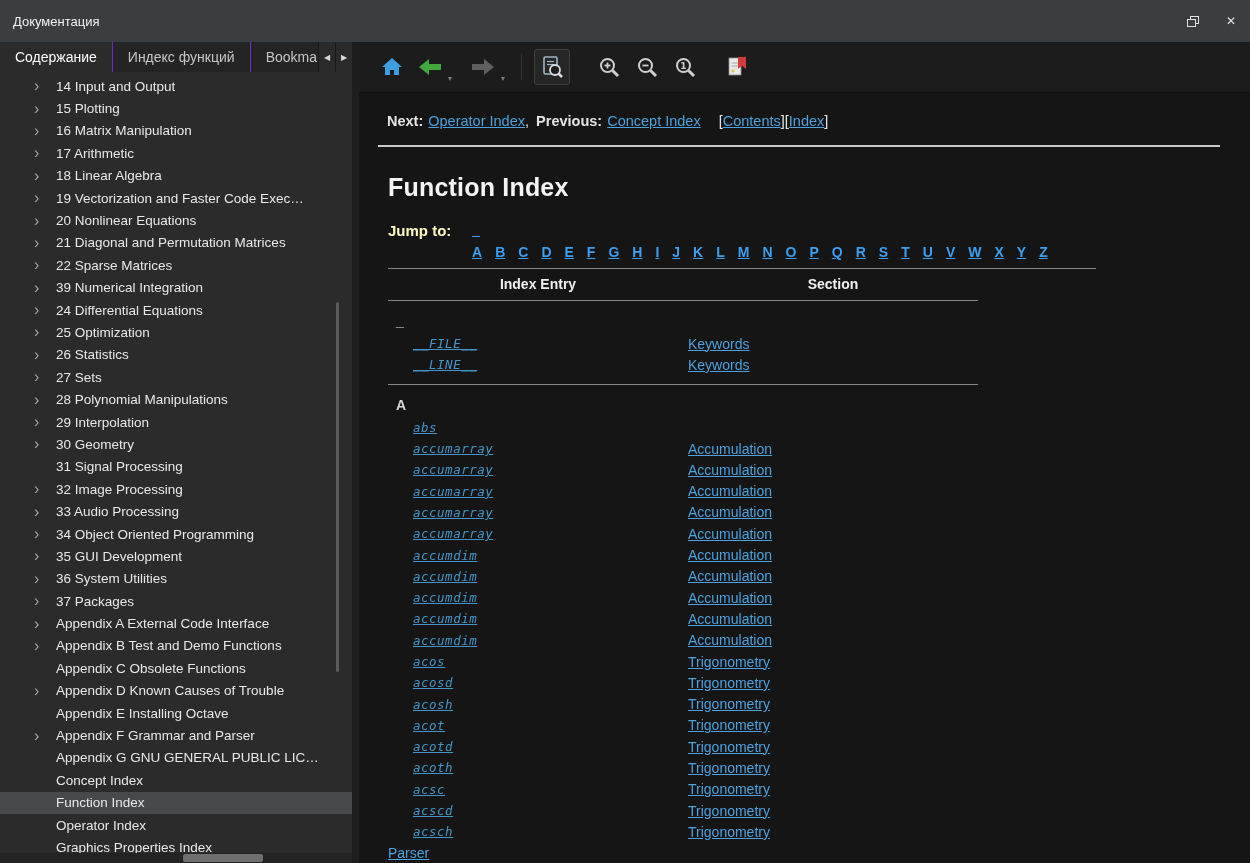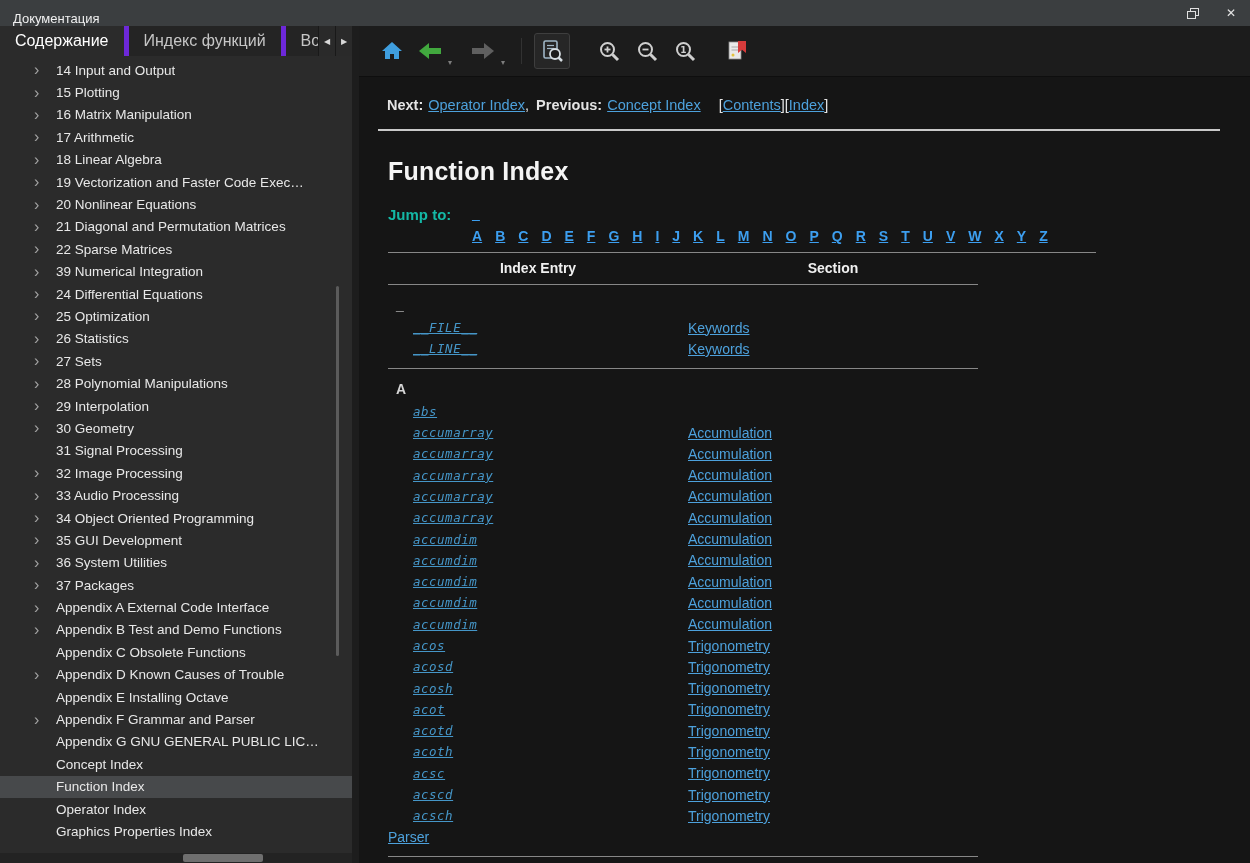--- a/index.html
+++ b/index.html
@@ -1,31 +1,31 @@
 <!DOCTYPE html>
 <html style="--link: #4da1dc; --jump-letter-link: #3d9ff0; --function-link: #4596c8; --selection-bg: #47494b;"><head>
 <meta charset="utf-8">
 <style>
   html,body{margin:0;padding:0}
   body{width:1250px;height:863px;background:#101010;font-family:"Liberation Sans",sans-serif;overflow:hidden;position:relative}
   .window{position:absolute;inset:0;display:flex;flex-direction:column}
 
   
-  .titlebar{height:26px;background:#3b3e40;color:#f0f0f0;display:flex;align-items:flex-end;font-size:13px;flex:0 0 auto}
+  .titlebar{height:42px;background:#3b3e40;color:#f0f0f0;display:flex;align-items:center;font-size:13px;flex:0 0 auto}
   .titlebar .title{padding-left:13px}
   .win-controls{margin-left:auto;display:flex;height:100%}
   .win-btn{width:38px;height:100%;display:flex;align-items:center;justify-content:center;color:#e4e4e4;font-size:12px;cursor:default}
 
   
   .main{flex:1;display:flex;min-height:0;position:relative}
   .left-panel{width:352px;flex:0 0 auto;background:#2b2b2b;position:relative;border-right:7px solid #1d1d1d;overflow:hidden}
 
   .tabbar{height:30px;background:#1f1f1f;display:flex;align-items:stretch}
   .tabs{flex:1;display:flex;overflow:hidden;white-space:nowrap}
-  .tab{padding:6px 15px;display:flex;align-items:center;font-size:16px;color:#c6c6c6;background:#242424;border-right:5px solid #6d28d9;flex:0 0 auto}
+  .tab{padding:6px 15px;display:flex;align-items:center;font-size:14px;color:#c6c6c6;background:#242424;border-right:1px solid #6d28d9;flex:0 0 auto}
   .tab.active{background:#2b2b2b;color:#ffffff}
   .tab-scrolls{display:flex;flex:0 0 auto}
   .tab-scroll{width:16px;display:flex;align-items:center;justify-content:center;color:#d8d8d8;font-size:8px;background:#2a2a2a;border-left:1px solid #191919}
 
   .tree{position:absolute;top:30px;left:0;right:0;bottom:10px;overflow:hidden;padding-top:3px}
   .tree-row{height:22.4px;display:flex;align-items:center;padding-left:34px;font-size:13.5px;color:#e8e8e8;cursor:default}
   .tree-row.selected{background:var(--selection-bg,#47494b)}
   .chevron{width:22px;flex:0 0 auto;color:#a2a2a2;font-size:16px;line-height:1;display:flex;align-items:center}
   .tree-label{white-space:nowrap;overflow:hidden}
 
@@ -46,21 +46,21 @@
   a{color:var(--link,#4da1dc);text-decoration:underline;cursor:pointer}
   .nav{font-size:14.5px;padding:8px 0 0 9px;white-space:nowrap}
   .nav .nlabel{font-weight:bold;margin-right:5px}
   .nsep{margin-right:3px}
   .bracket{color:#e4e4e4}
   .bracket.gap{margin-left:18px}
   .nav-rule{height:2px;background:#c9c9c9;margin-top:16px}
   h1{font-size:25px;color:#f4f4f4;margin:26px 0 0 10px;font-weight:700;letter-spacing:.2px}
 
   .jump{display:flex;margin:20px 0 0 10px;align-items:flex-start}
-  .jump-label{font-weight:bold;font-size:15px;width:84px;flex:0 0 auto;color:#14b8a6}
+  .jump-label{font-weight:bold;font-size:15px;width:84px;flex:0 0 auto;color:#fef9c3}
   .jump-line1{height:21px}
   .jump-line2{margin-top:1px}
   a.jump-letter{font-weight:bold;font-size:14px;color:var(--jump-letter-link,#3d9ff0);margin-right:13px}
 
   .index-table{margin:6px 0 0 10px;font-size:13.5px}
   .rule{height:1px;background:#878787;margin-top:8px}
   .rule.wide{width:708px}
   .rule.narrow{width:590px}
   .thead{display:flex;margin-top:7px;font-weight:bold;font-size:14px;color:#f0f0f0}
   .th.col1{width:300px;text-align:center}

